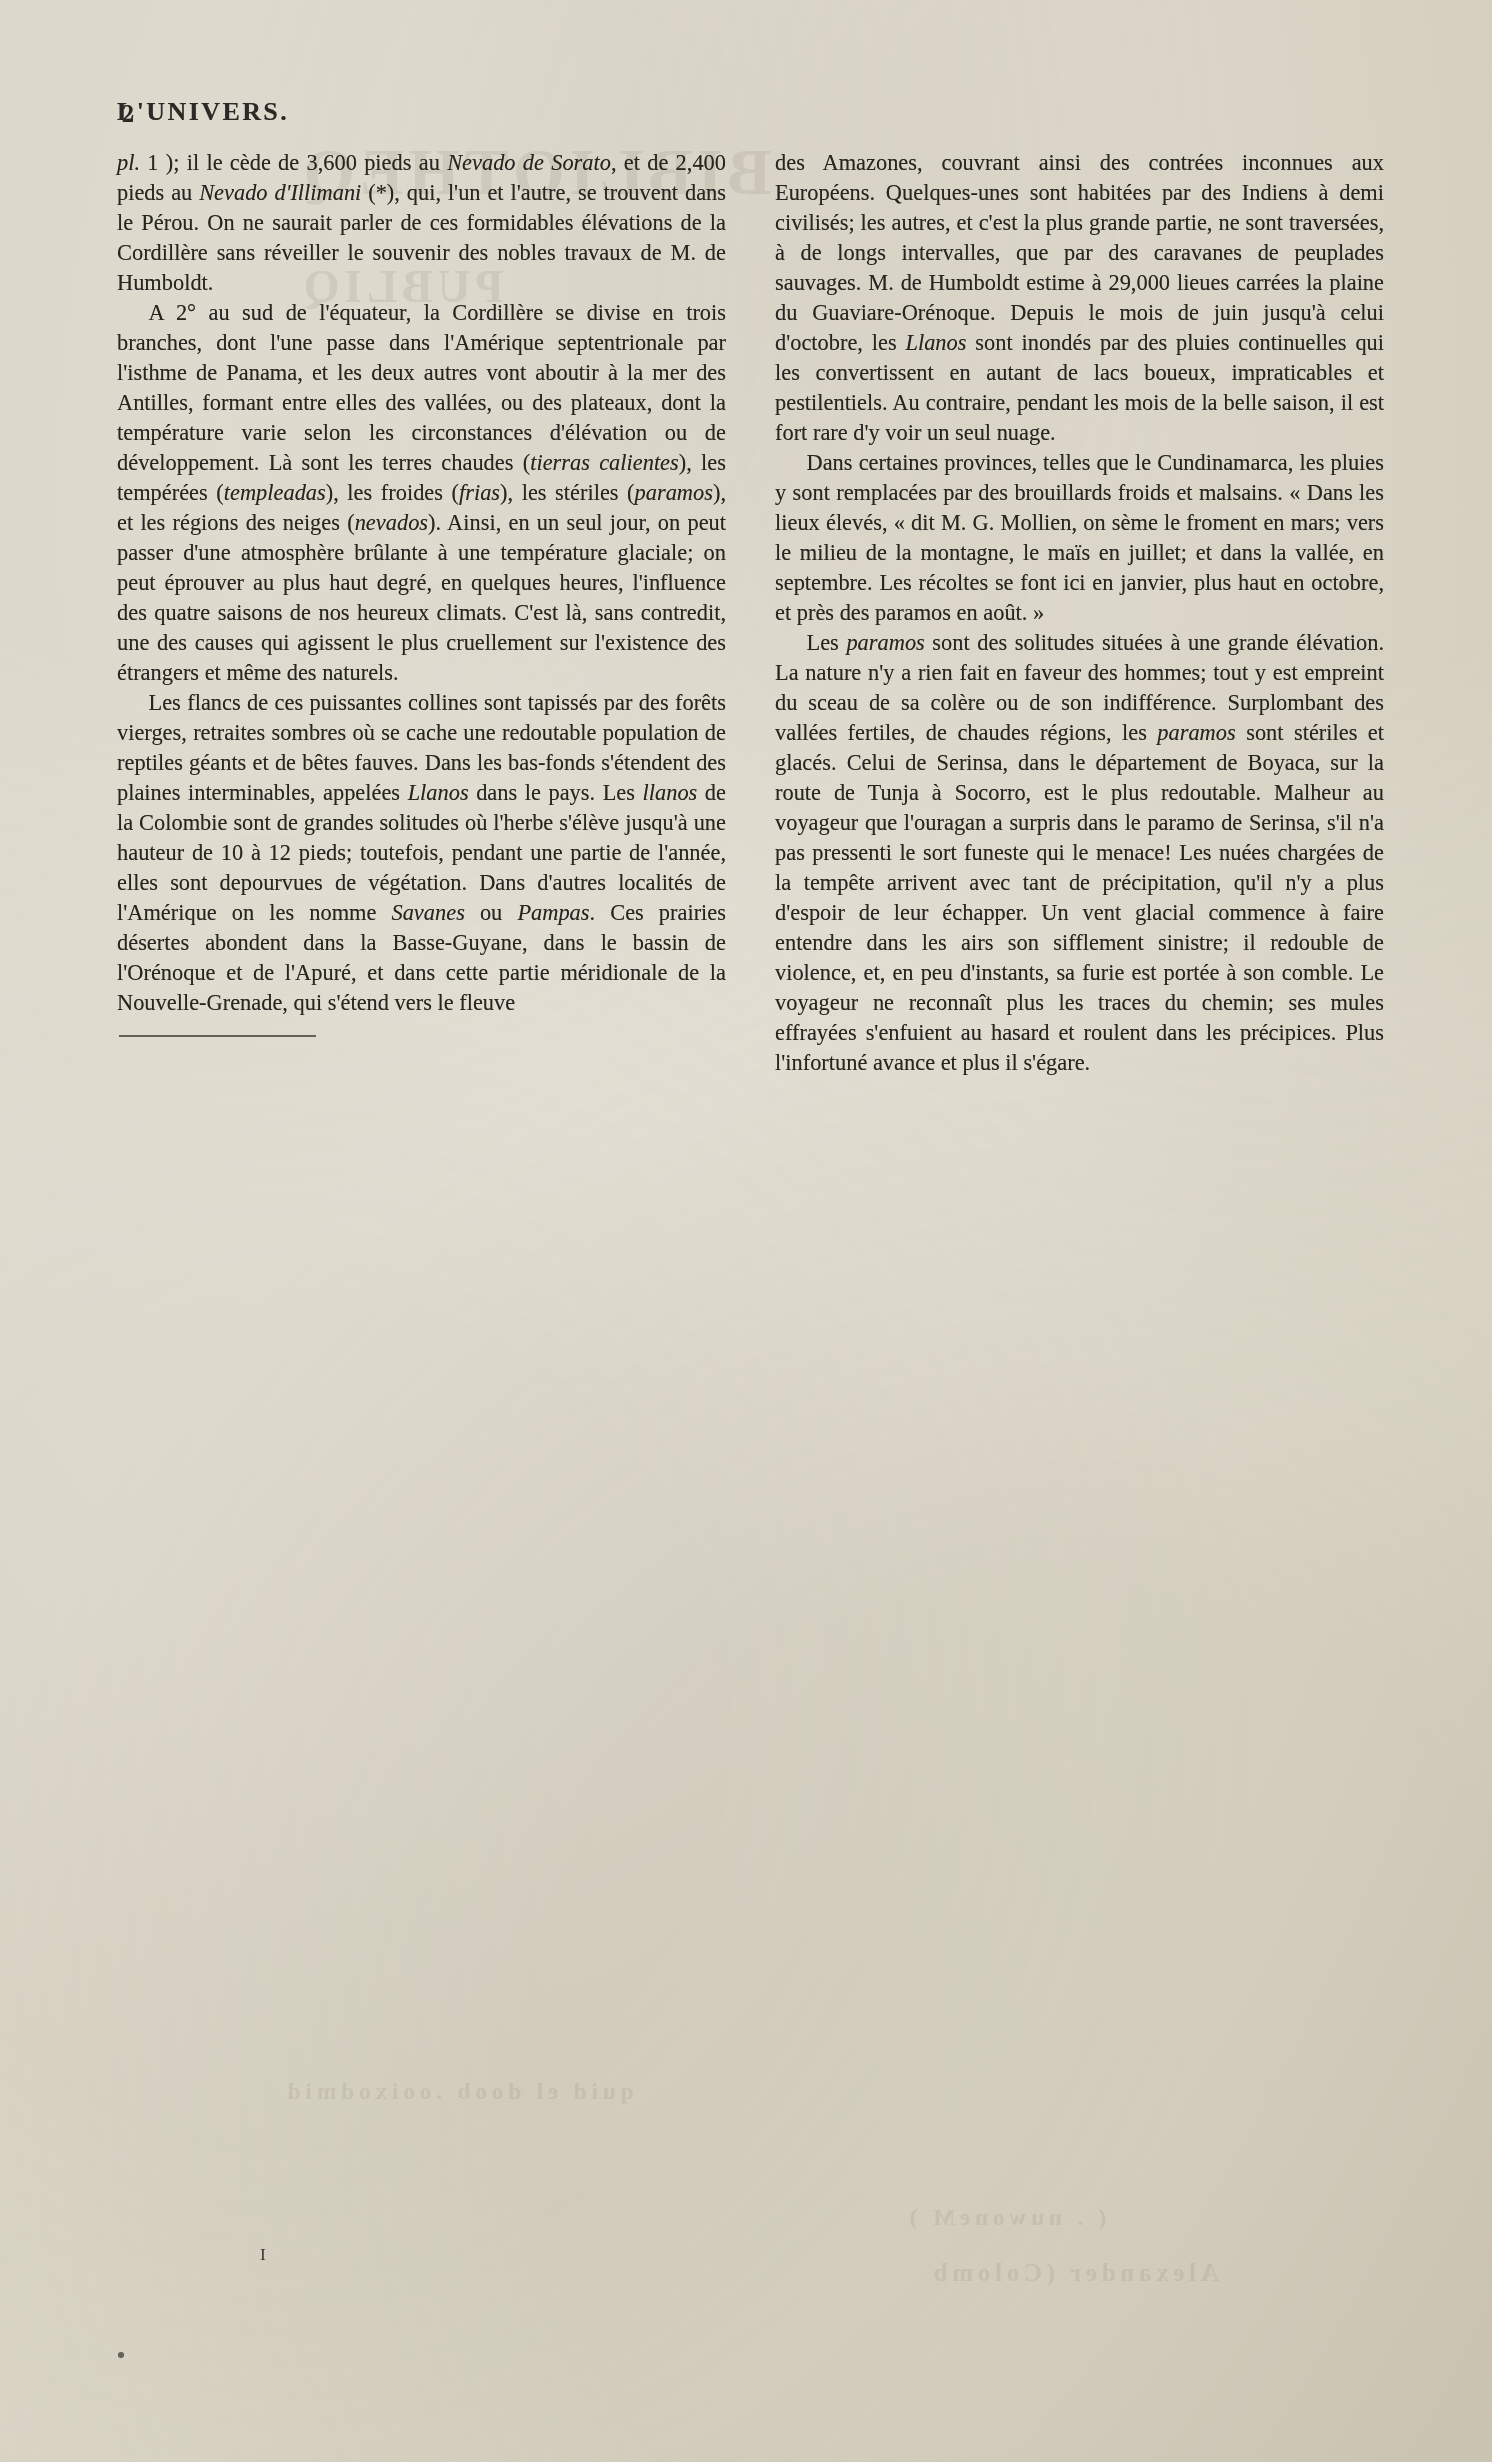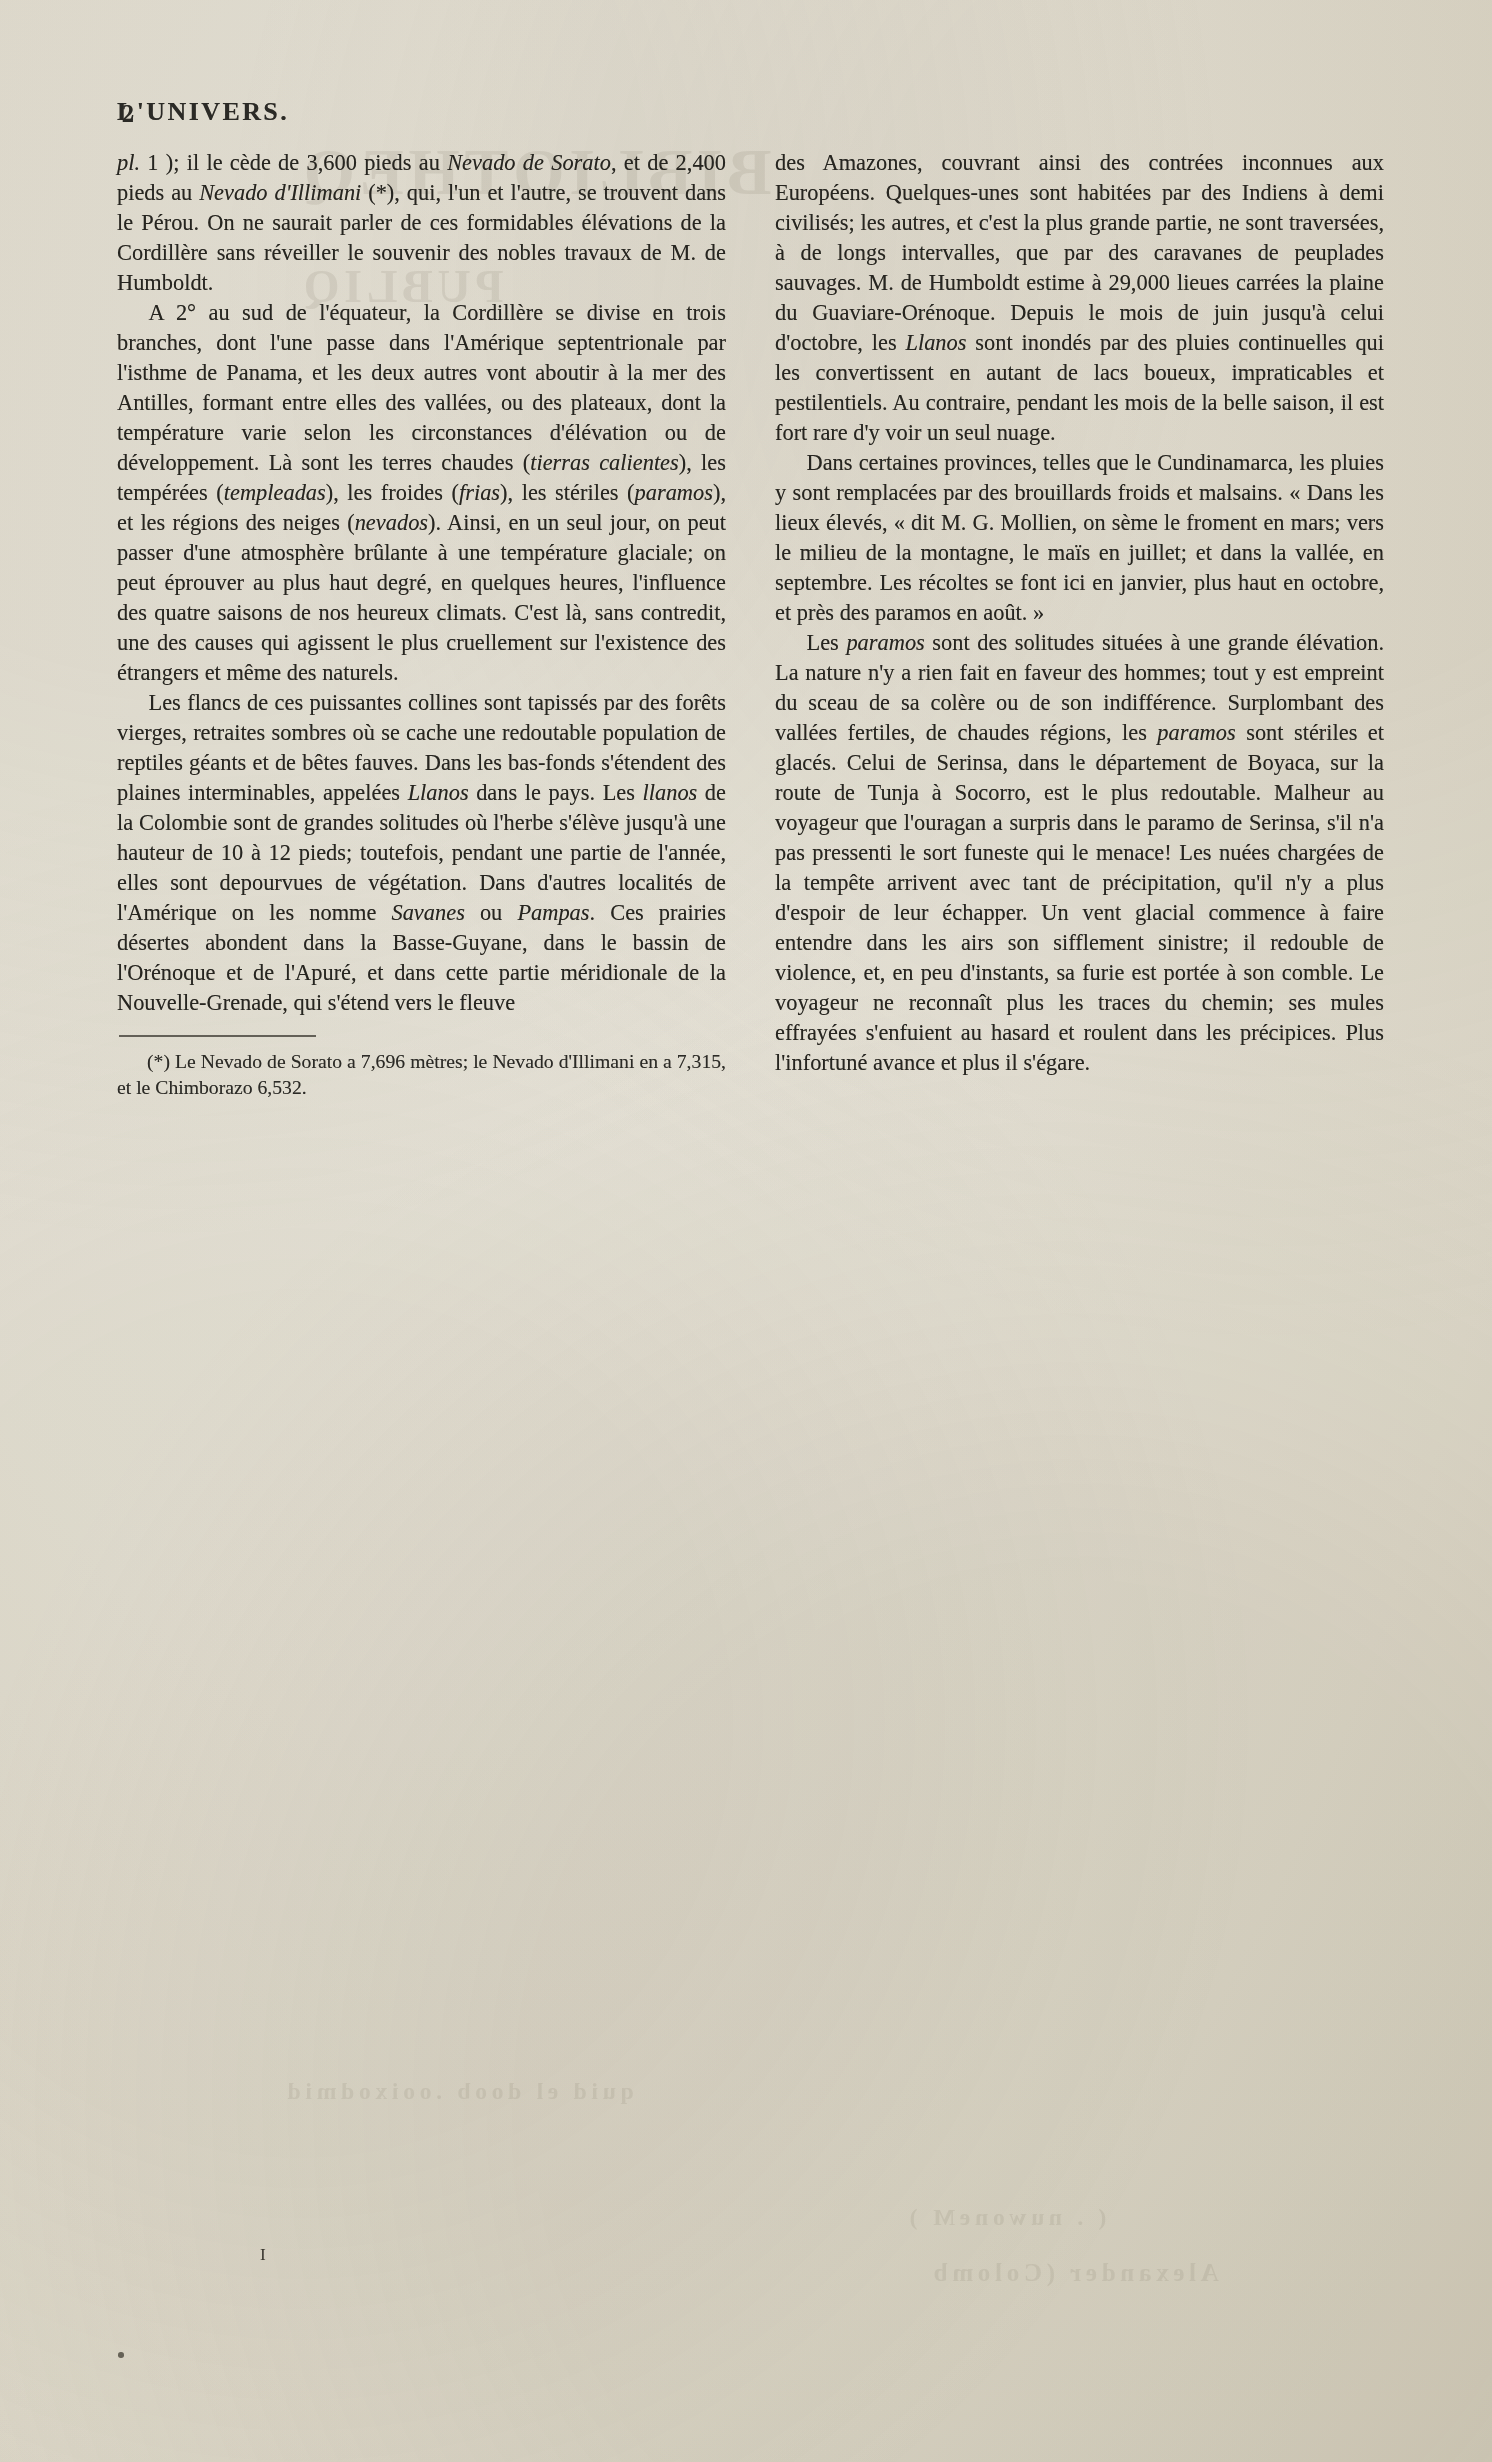--- a/index.html
+++ b/index.html
@@ -156,23 +156,20 @@
     </div>
 
     <div class="columns">
 
       <div class="col">
         <p class="noindent"><i>pl.</i> 1 ); il le cède de 3,600 pieds au <i>Nevado de Sorato</i>, et de 2,400 pieds au <i>Nevado d'Illimani</i> (*), qui, l'un et l'autre, se trouvent dans le Pérou. On ne saurait parler de ces formidables élévations de la Cordillère sans réveiller le souvenir des nobles travaux de M. de Humboldt.</p>
         <p>A 2° au sud de l'équateur, la Cordillère se divise en trois branches, dont l'une passe dans l'Amérique septentrionale par l'isthme de Panama, et les deux autres vont aboutir à la mer des Antilles, formant entre elles des vallées, ou des plateaux, dont la température varie selon les circonstances d'élévation ou de développement. Là sont les terres chaudes (<i>tierras calientes</i>), les tempérées (<i>templeadas</i>), les froides (<i>frias</i>), les stériles (<i>paramos</i>), et les régions des neiges (<i>nevados</i>). Ainsi, en un seul jour, on peut passer d'une atmosphère brûlante à une température glaciale; on peut éprouver au plus haut degré, en quelques heures, l'influence des quatre saisons de nos heureux climats. C'est là, sans contredit, une des causes qui agissent le plus cruellement sur l'existence des étrangers et même des naturels.</p>
         <p>Les flancs de ces puissantes collines sont tapissés par des forêts vierges, retraites sombres où se cache une redoutable population de reptiles géants et de bêtes fauves. Dans les bas-fonds s'étendent des plaines interminables, appelées <i>Llanos</i> dans le pays. Les <i>llanos</i> de la Colombie sont de grandes solitudes où l'herbe s'élève jusqu'à une hauteur de 10 à 12 pieds; toutefois, pendant une partie de l'année, elles sont depourvues de végétation. Dans d'autres localités de l'Amérique on les nomme <i>Savanes</i> ou <i>Pampas</i>. Ces prairies désertes abondent dans la Basse-Guyane, dans le bassin de l'Orénoque et de l'Apuré, et dans cette partie méridionale de la Nouvelle-Grenade, qui s'étend vers le fleuve</p>
 
         <div class="footnote-rule"></div>
-        <div class="footnote">
-          <p>(*) Le Nevado de Sorato a 7,696 mètres; le Nevado d'Illimani en a 7,315, et le Chimborazo 6,532.</p>
-        </div>
       </div>
 
       <div class="col">
         <p class="noindent">des Amazones, couvrant ainsi des contrées inconnues aux Européens. Quelques-unes sont habitées par des Indiens à demi civilisés; les autres, et c'est la plus grande partie, ne sont traversées, à de longs intervalles, que par des caravanes de peuplades sauvages. M. de Humboldt estime à 29,000 lieues carrées la plaine du Guaviare-Orénoque. Depuis le mois de juin jusqu'à celui d'octobre, les <i>Llanos</i> sont inondés par des pluies continuelles qui les convertissent en autant de lacs boueux, impraticables et pestilentiels. Au contraire, pendant les mois de la belle saison, il est fort rare d'y voir un seul nuage.</p>
         <p>Dans certaines provinces, telles que le Cundinamarca, les pluies y sont remplacées par des brouillards froids et malsains. « Dans les lieux élevés, « dit M. G. Mollien, on sème le froment en mars; vers le milieu de la montagne, le maïs en juillet; et dans la vallée, en septembre. Les récoltes se font ici en janvier, plus haut en octobre, et près des paramos en août. »</p>
         <p>Les <i>paramos</i> sont des solitudes situées à une grande élévation. La nature n'y a rien fait en faveur des hommes; tout y est empreint du sceau de sa colère ou de son indifférence. Surplombant des vallées fertiles, de chaudes régions, les <i>paramos</i> sont stériles et glacés. Celui de Serinsa, dans le département de Boyaca, sur la route de Tunja à Socorro, est le plus redoutable. Malheur au voyageur que l'ouragan a surpris dans le paramo de Serinsa, s'il n'a pas pressenti le sort funeste qui le menace! Les nuées chargées de la tempête arrivent avec tant de précipitation, qu'il n'y a plus d'espoir de leur échapper. Un vent glacial commence à faire entendre dans les airs son sifflement sinistre; il redouble de violence, et, en peu d'instants, sa furie est portée à son comble. Le voyageur ne reconnaît plus les traces du chemin; ses mules effrayées s'enfuient au hasard et roulent dans les précipices. Plus l'infortuné avance et plus il s'égare.</p>
       </div>
 
     </div>
   </div>

